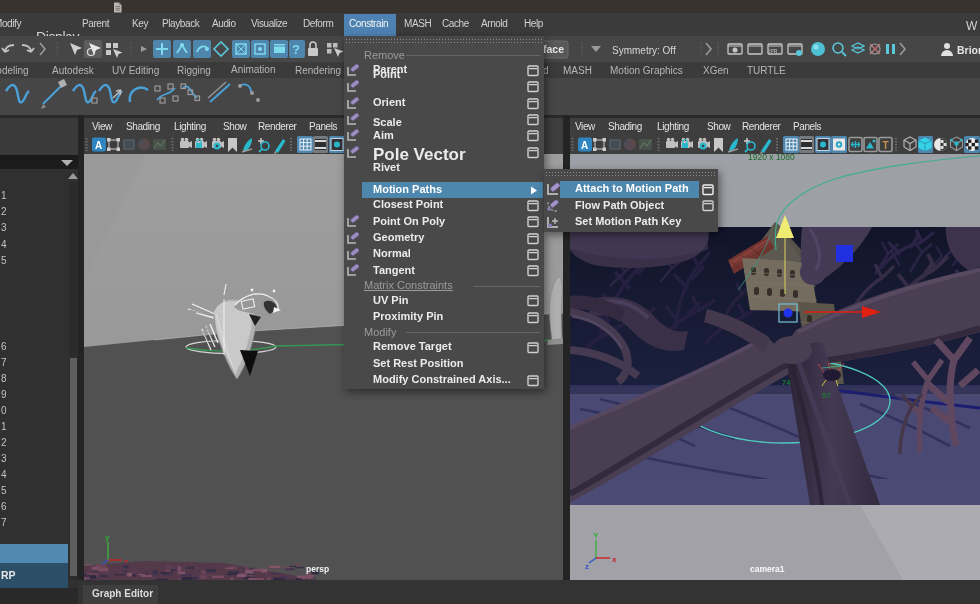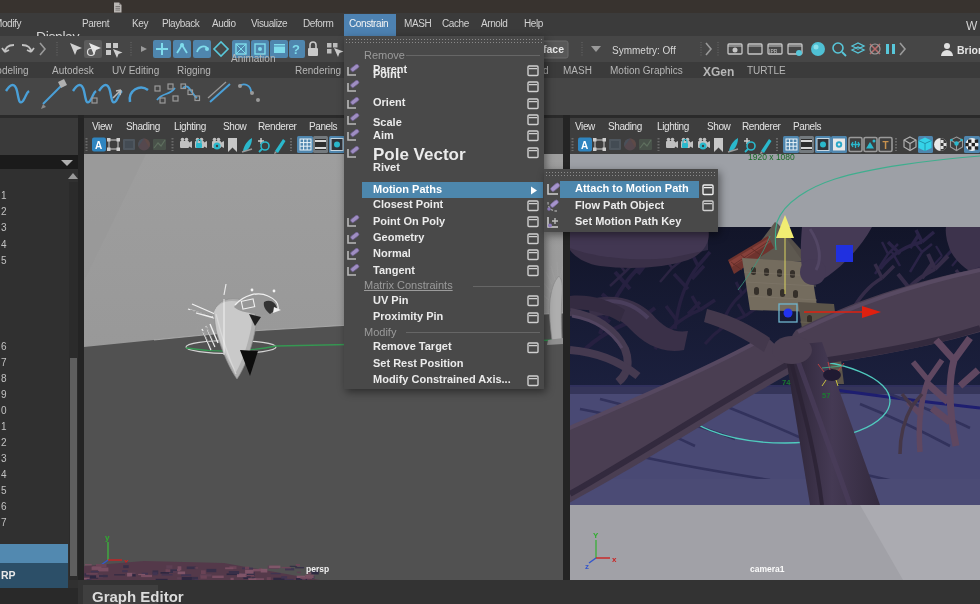--- a/index.html
+++ b/index.html
@@ -128,26 +128,26 @@
 <div class="txt" style="left:543px;top:43px;font-size:10.5px;font-weight:bold;color:#e8e8e8;">face</div>
 <div class="txt" style="left:612px;top:45px;font-size:10px;color:#d6d6d6;">Symmetry: Off</div>
 <div class="txt" style="left:957px;top:44px;font-size:10.5px;font-weight:bold;color:#e4e4e4;">Briony</div>
 
 <div class="abs" style="left:0;top:62px;width:980px;height:16px;background:#3b3b3b;"></div>
 <div id="shelftabs">
       <div class="txt" style="left:-12px;top:65px;font-size:10px;color:#b6b6b6;">Modeling</div>
       <div class="txt" style="left:52px;top:65px;font-size:10px;color:#b6b6b6;">Autodesk</div>
       <div class="txt" style="left:112px;top:65px;font-size:10px;color:#b6b6b6;">UV Editing</div>
       <div class="txt" style="left:177px;top:65px;font-size:10px;color:#b6b6b6;">Rigging</div>
-      <div class="txt" style="left:231px;top:53px;font-size:10px;color:#b6b6b6;">Animation</div>
+      <div class="txt" style="left:231px;top:64px;font-size:10px;color:#b6b6b6;">Animation</div>
       <div class="txt" style="left:295px;top:65px;font-size:10px;color:#b6b6b6;">Rendering</div>
       <div class="txt" style="left:543px;top:65px;font-size:10px;color:#b6b6b6;">d</div>
       <div class="txt" style="left:563px;top:65px;font-size:10px;color:#b6b6b6;">MASH</div>
       <div class="txt" style="left:610px;top:65px;font-size:10px;color:#b6b6b6;">Motion Graphics</div>
-      <div class="txt" style="left:703px;top:65px;font-size:12px;color:#b6b6b6;font-weight:bold;">XGen</div>
+      <div class="txt" style="left:703px;top:65px;font-size:10px;color:#b6b6b6;">XGen</div>
       <div class="txt" style="left:747px;top:65px;font-size:10px;color:#b6b6b6;">TURTLE</div>
     </div>
 
 <div class="abs" style="left:0;top:78px;width:980px;height:37px;background:#464646;"></div>
 <svg class="abs" id="shelf-svg" style="left:0;top:78px;" width="980" height="37" viewBox="0 0 980 37">
       <path d="M6,10 C11,2 15,2 17,10 C19,19 19,24 23,20 C26,16 26,12 29,10" stroke="#4aa0d8" stroke-width="2.4" fill="none" transform="translate(0,3)"></path>
       <path d="M43,26 L62,7" stroke="#4aa0d8" stroke-width="2"></path>
       <path d="M58,4 l6,-3 l3,6 l-6,3 z" fill="#b0b0b0"></path>
       <path d="M43,26 l-2,5 l5,-2 z" fill="#8a8a8a"></path>
       <path d="M73,10 C78,2 82,2 84,10 C86,19 86,24 90,20 C93,16 93,12 96,10" stroke="#4aa0d8" stroke-width="2.4" fill="none" transform="translate(0,3)"></path>
@@ -754,21 +754,21 @@
       <line x1="26" y1="404" x2="19" y2="409" stroke="#3355cc" stroke-width="1.4"></line>
       <text x="23" y="384" font-size="8" fill="#2fae2f" font-weight="bold">Y</text>
       <text x="42" y="408" font-size="8" fill="#cc2222" font-weight="bold">x</text>
       <text x="15" y="415" font-size="8" fill="#3355cc" font-weight="bold">z</text>
     </svg>
 <div class="txt" style="left:748px;top:152px;font-size:8.5px;font-weight:normal;color:#1a6a28;">1920 x 1080</div>
 <div class="txt" style="left:750px;top:564px;font-size:8.5px;font-weight:bold;color:#fbfbfb;">camera1</div>
 
 <div class="abs" style="left:78px;top:580px;width:902px;height:24px;background:#333333;"></div>
 <div class="abs" style="left:83px;top:585px;width:75px;height:19px;background:#3f3f3f;"></div>
-<div class="txt" style="left:92px;top:588px;font-size:15px;font-weight:bold;color:#dcdcdc;">Graph Editor</div>
+<div class="txt" style="left:92px;top:588px;font-size:10px;font-weight:bold;color:#dcdcdc;">Graph Editor</div>
 
 <div id="dropdown">
       <div class="abs" style="left:344px;top:36px;width:199.5px;height:353px;background:#494949;box-shadow:2px 3px 8px rgba(0,0,0,0.45);"></div>
       <div class="abs" style="left:345px;top:38px;width:197px;height:5px;background-image:radial-gradient(circle,#8a8a8a 0.7px,transparent 0.9px);background-size:3px 3px;"></div>
       <div class="txt" style="left:364px;top:48.5px;font-size:11px;color:#9b9b9b;">Remove</div>
       <div class="abs" style="left:405.6px;top:55px;width:134.39999999999998px;height:1px;background:#666;"></div>
       <div class="abs" style="left:361.5px;top:181.5px;width:181px;height:16.5px;background:#4d87ad;"></div>
       <div class="txt" style="left:373px;top:183px;font-size:11px;font-weight:600;color:#ffffff;">Motion Paths</div>
       <svg class="abs" style="left:530px;top:186px;" width="8" height="9">
         <polygon points="1,0.5 7,4.5 1,8.5" fill="#ffffff"></polygon>

